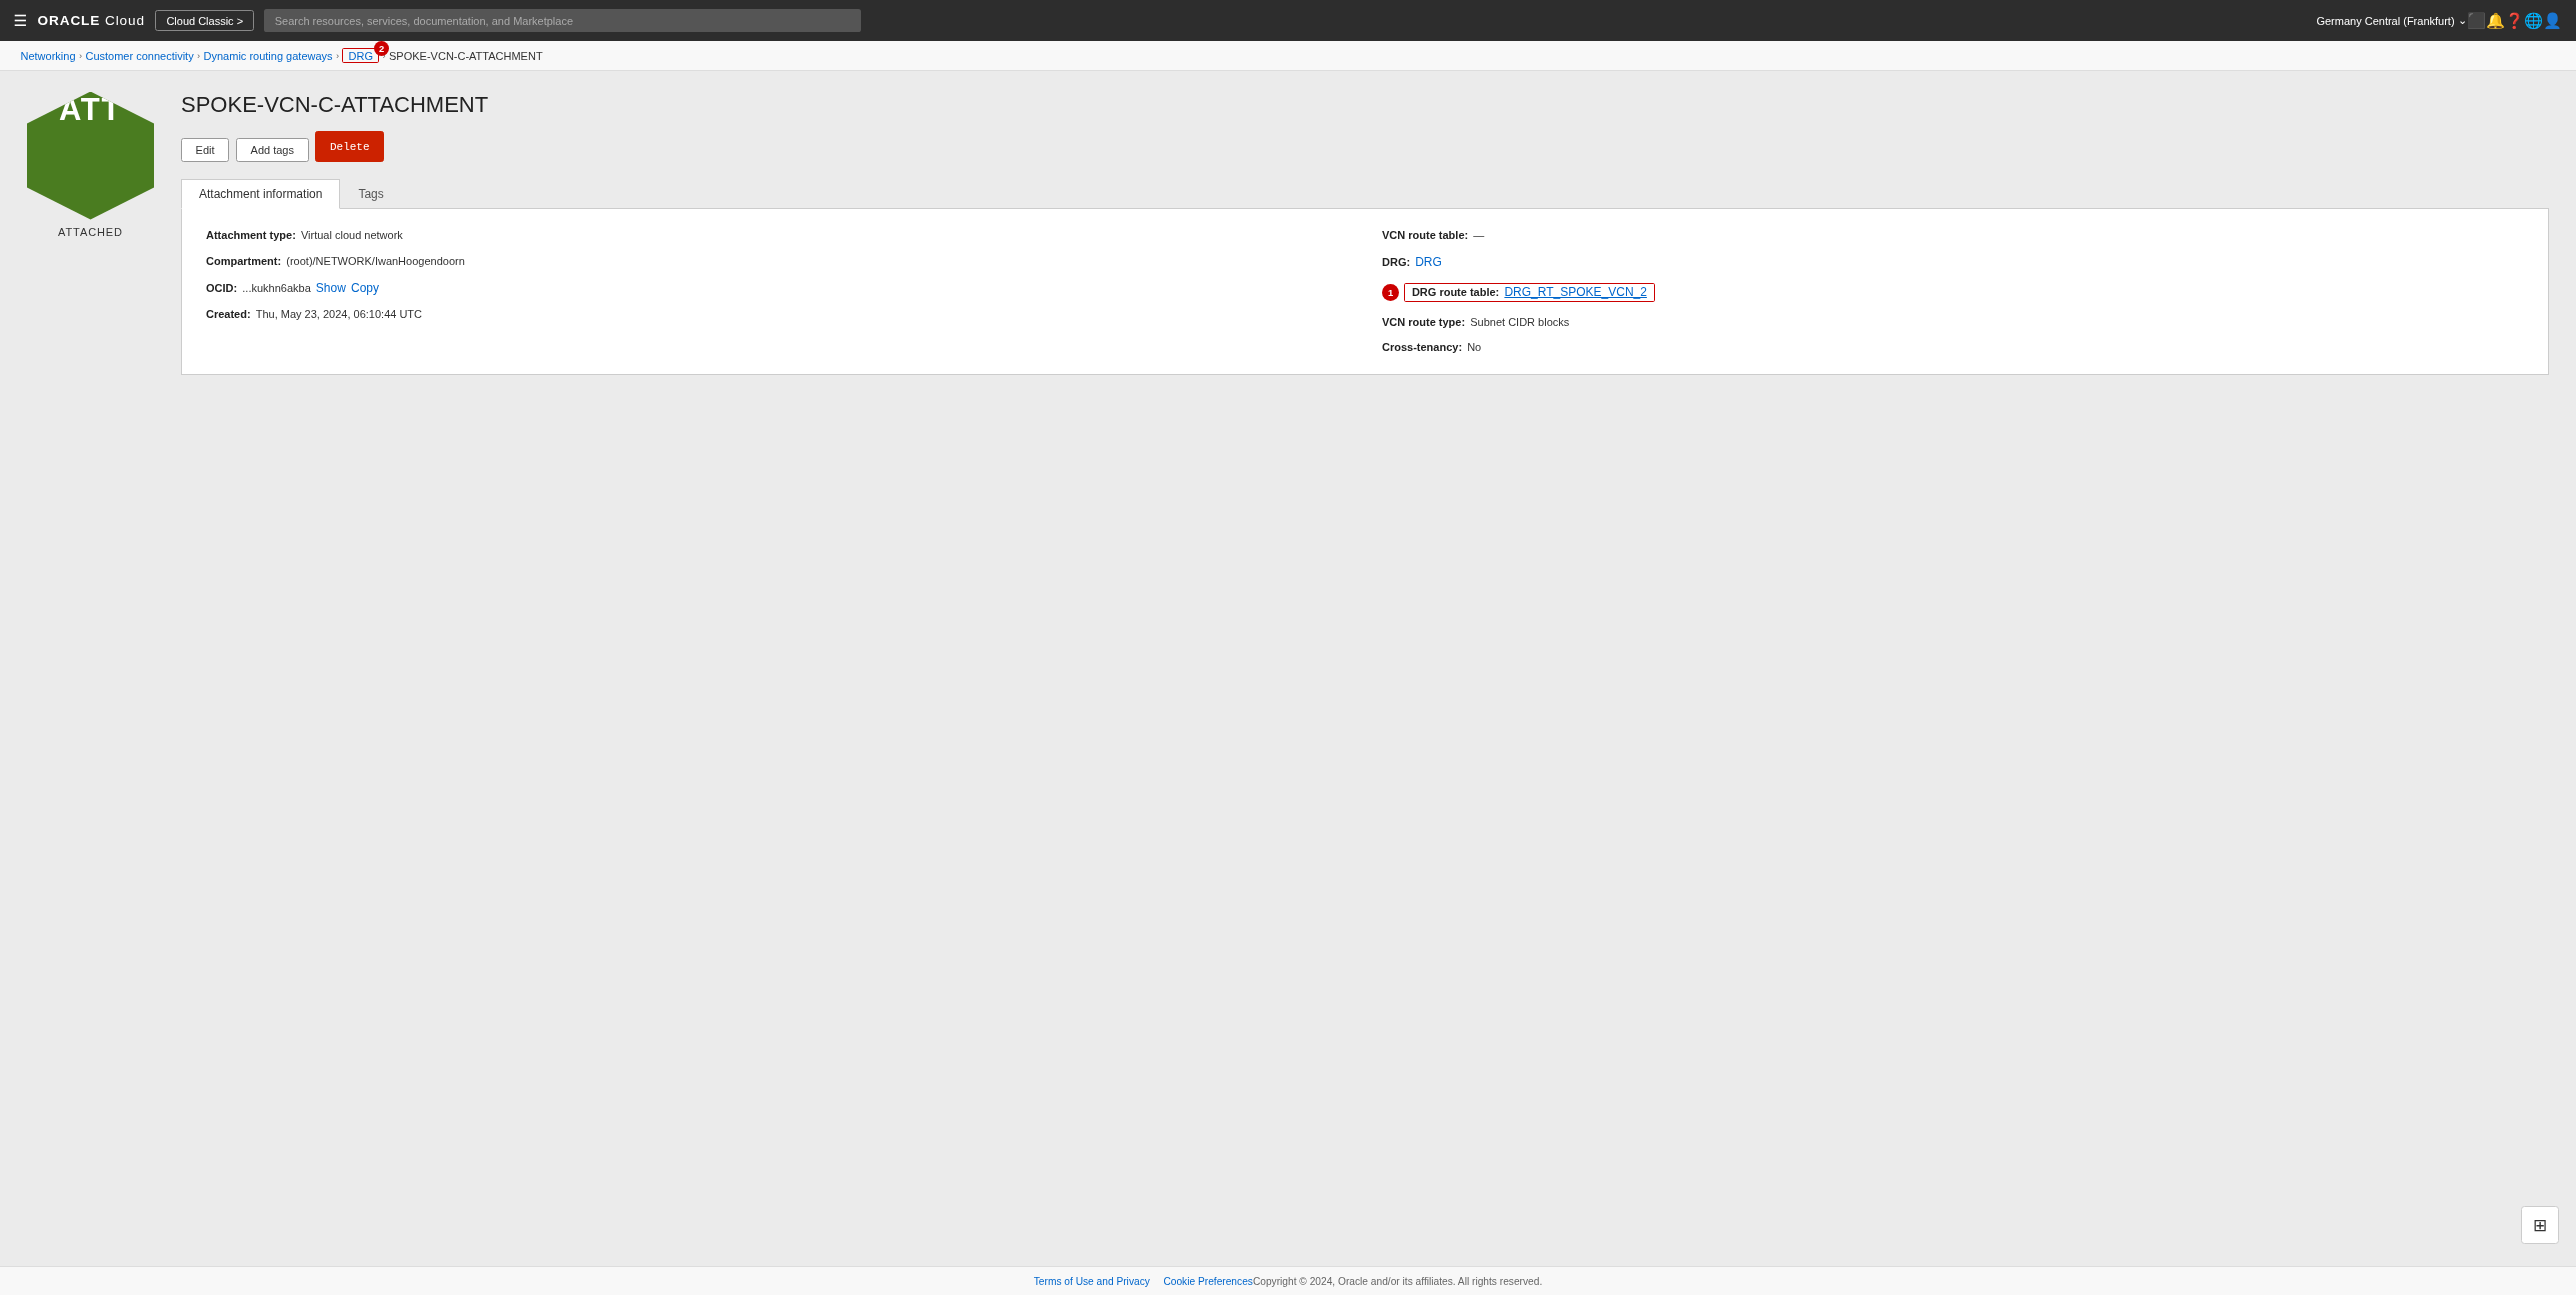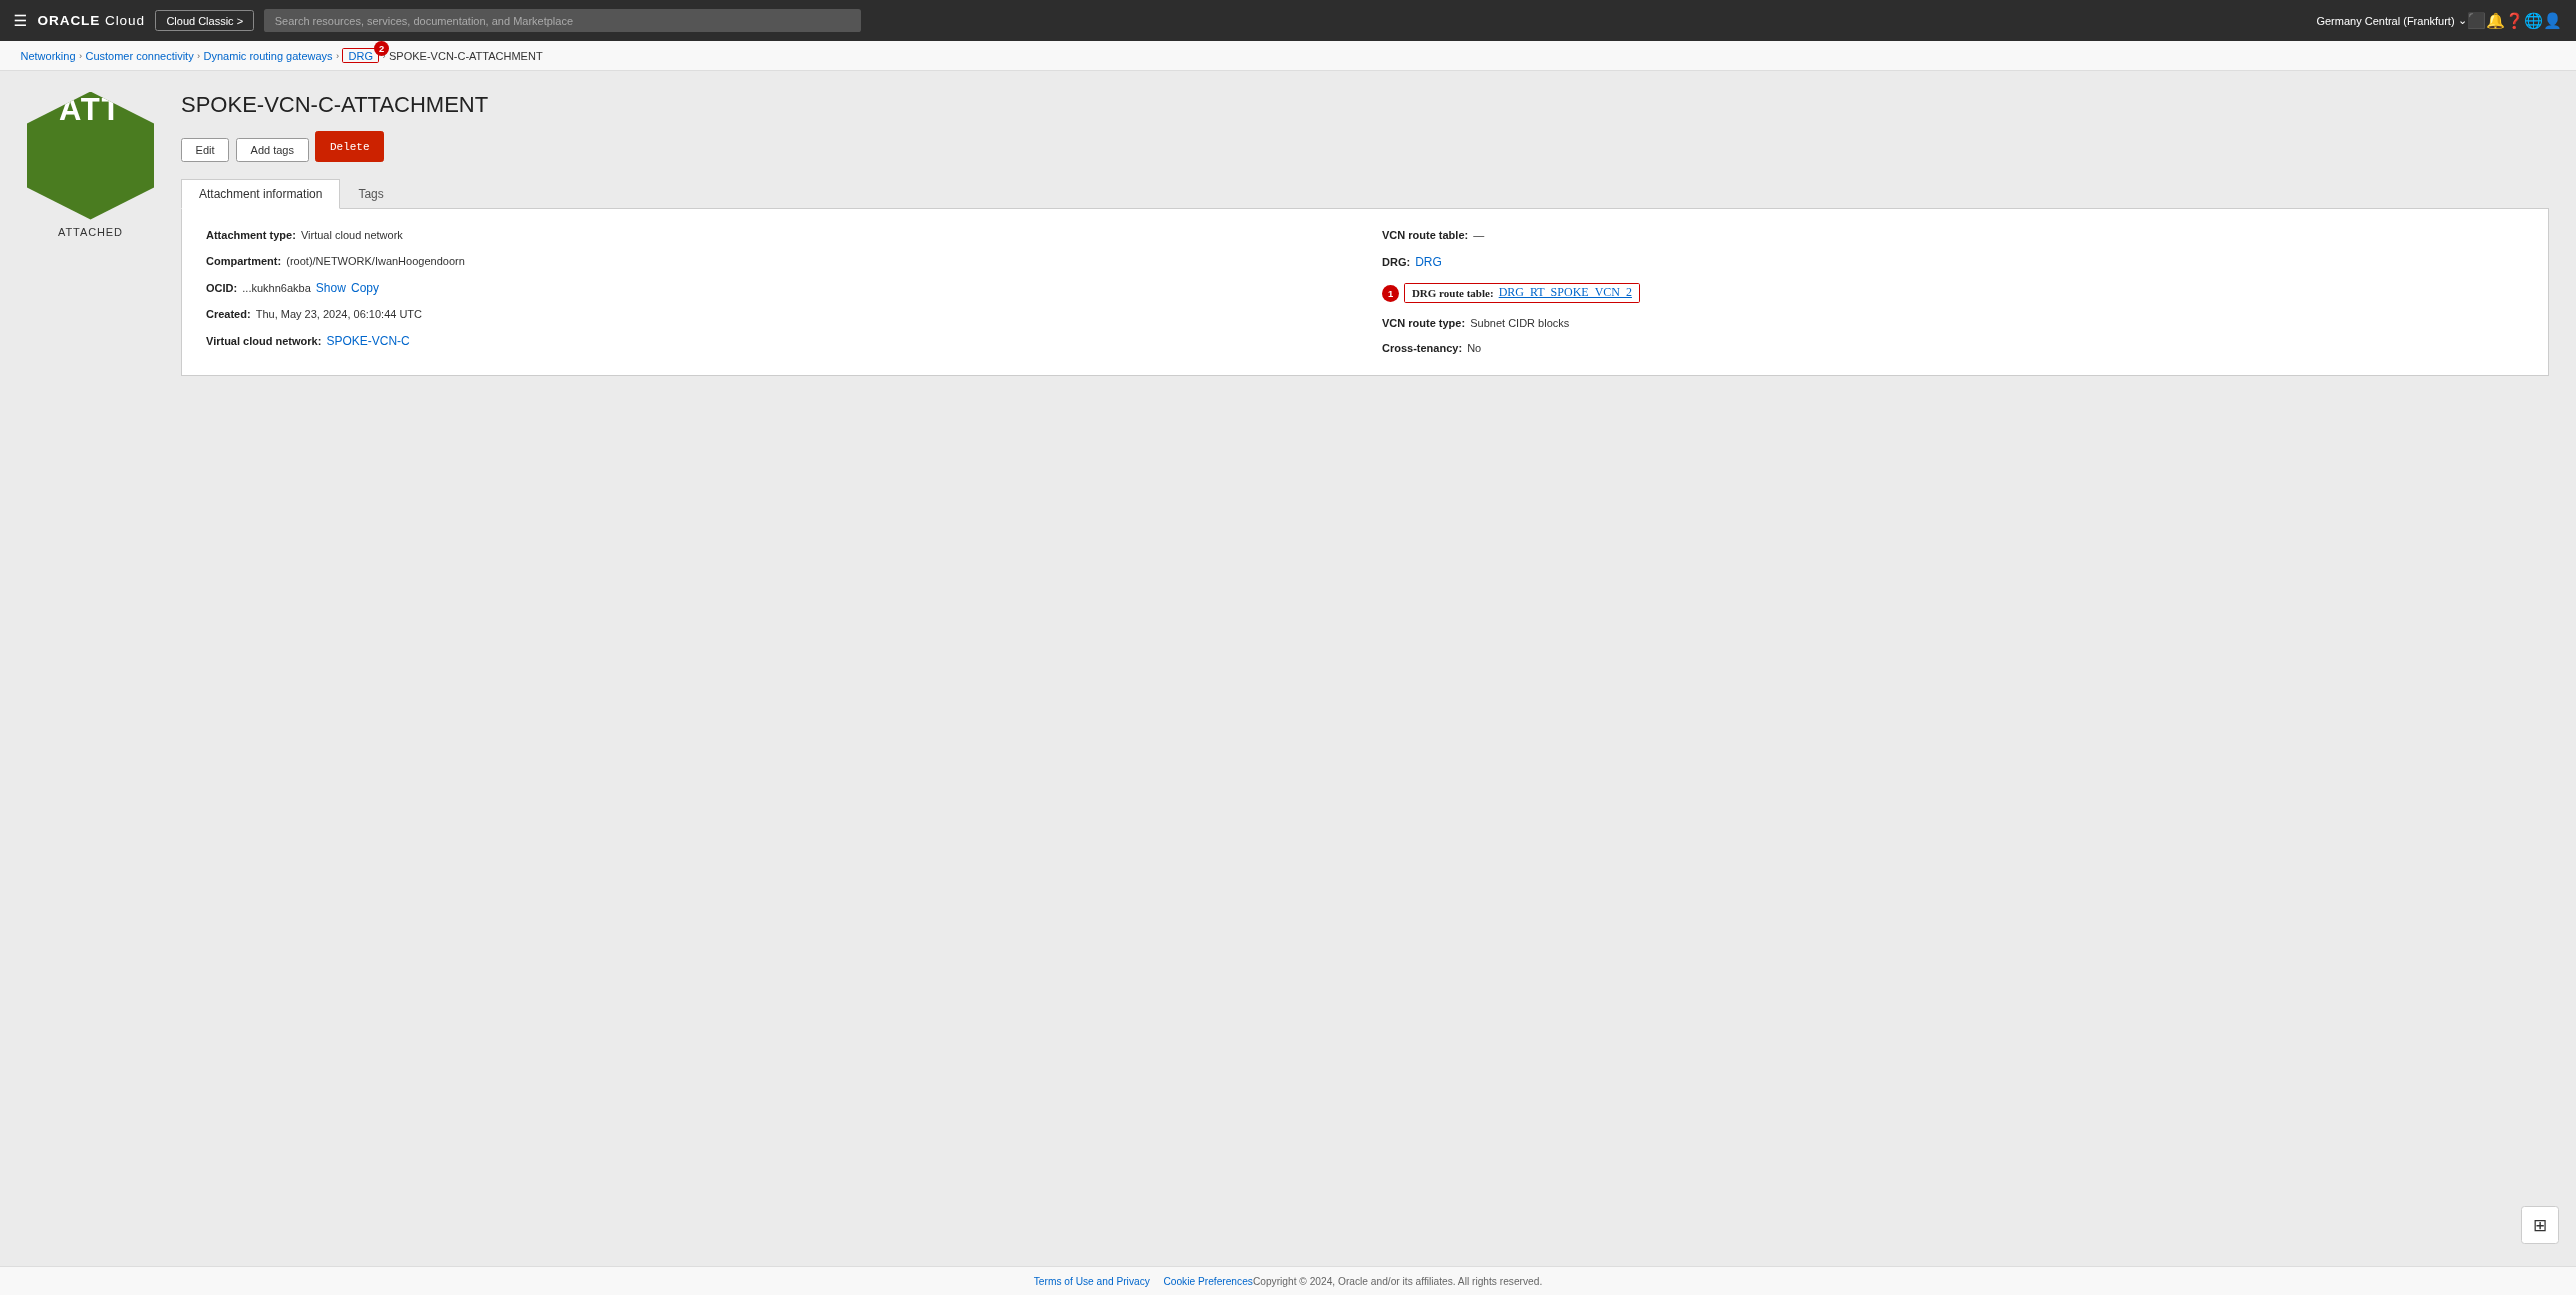--- a/index.html
+++ b/index.html
@@ -188,21 +188,20 @@
       font-weight: bold;
       flex-shrink: 0;
     }
     .drg-route-highlight {
       border: 1.7px solid #cc0000;
       padding: 1.7px 6.8px;
       border-radius: 1.7px;
       display: flex;
       align-items: center;
       gap: 5.1px;
-      font-family: Liberation Serif, serif;
     }
 
     
     .footer {
       background: #f8f8f8;
       border-top: 0.9px solid #ddd;
       padding: 8.5px 20.5px;
       display: flex;
       justify-content: center;
       font-size: 10.2px;
@@ -306,24 +305,20 @@
             <div class="info-row">
               <span class="info-label">OCID:</span>
               <span class="info-value">...kukhn6akba</span>
               <a class="info-link">Show</a>
               <a class="info-link">Copy</a>
             </div>
             <div class="info-row">
               <span class="info-label">Created:</span>
               <span class="info-value">Thu, May 23, 2024, 06:10:44 UTC</span>
             </div>
-            <div class="info-row">
-              <span class="info-label">Virtual cloud network:</span>
-              <a class="info-link">SPOKE-VCN-C</a>
-            </div>
           </div>
 
           <div style="display:flex; flex-direction:column; gap:13.6px;">
             <div class="info-row">
               <span class="info-label">VCN route table:</span>
               <span class="info-value">—</span>
             </div>
             <div class="info-row">
               <span class="info-label">DRG:</span>
               <a class="info-link">DRG</a>

